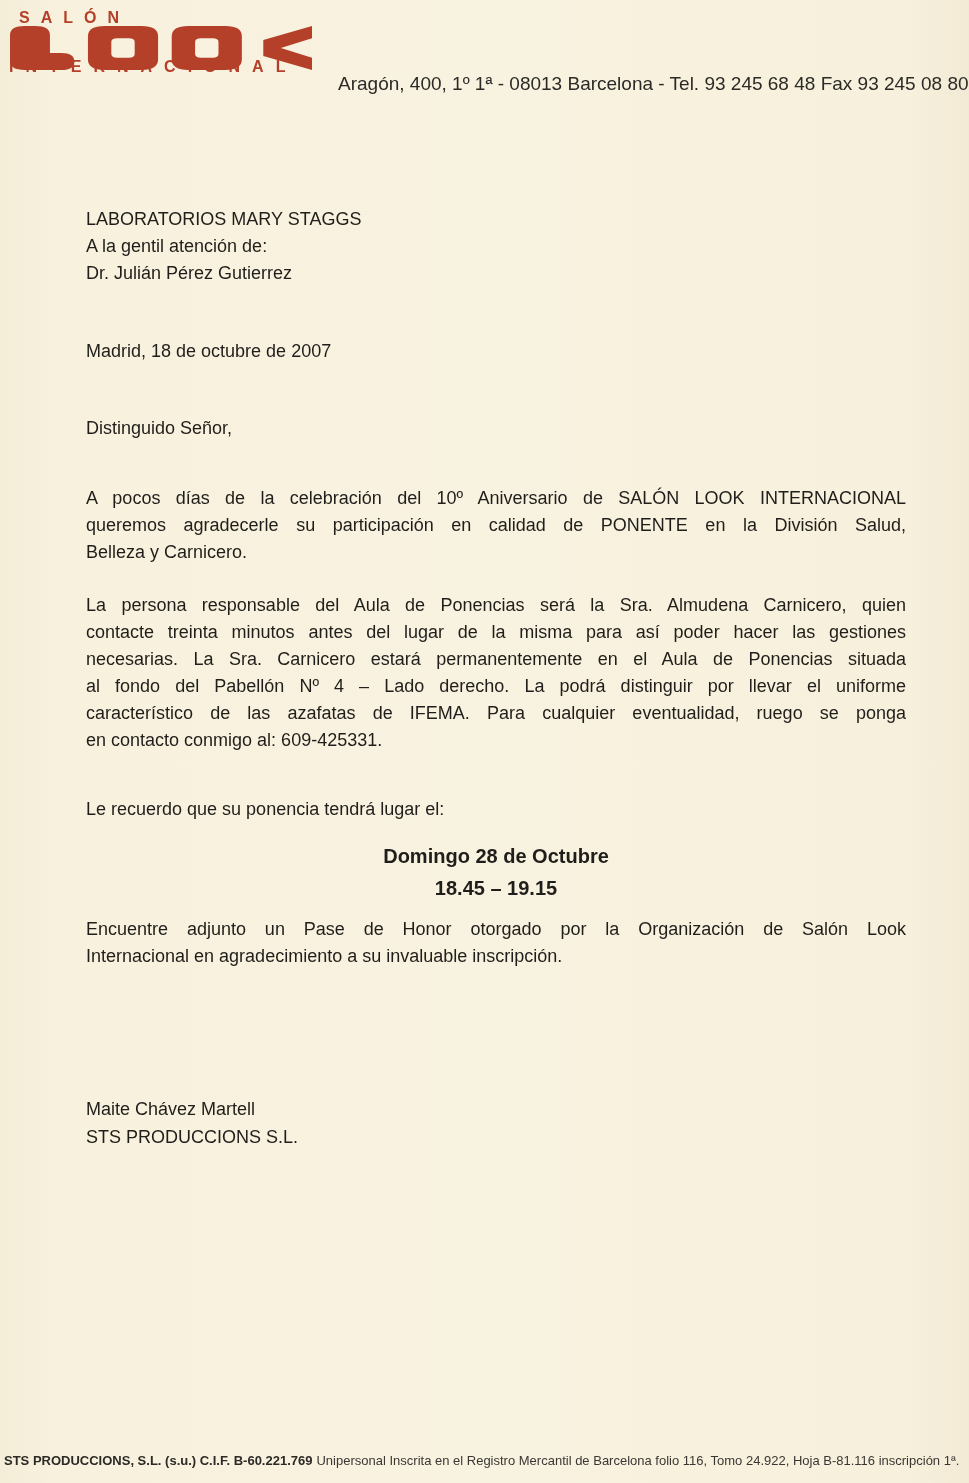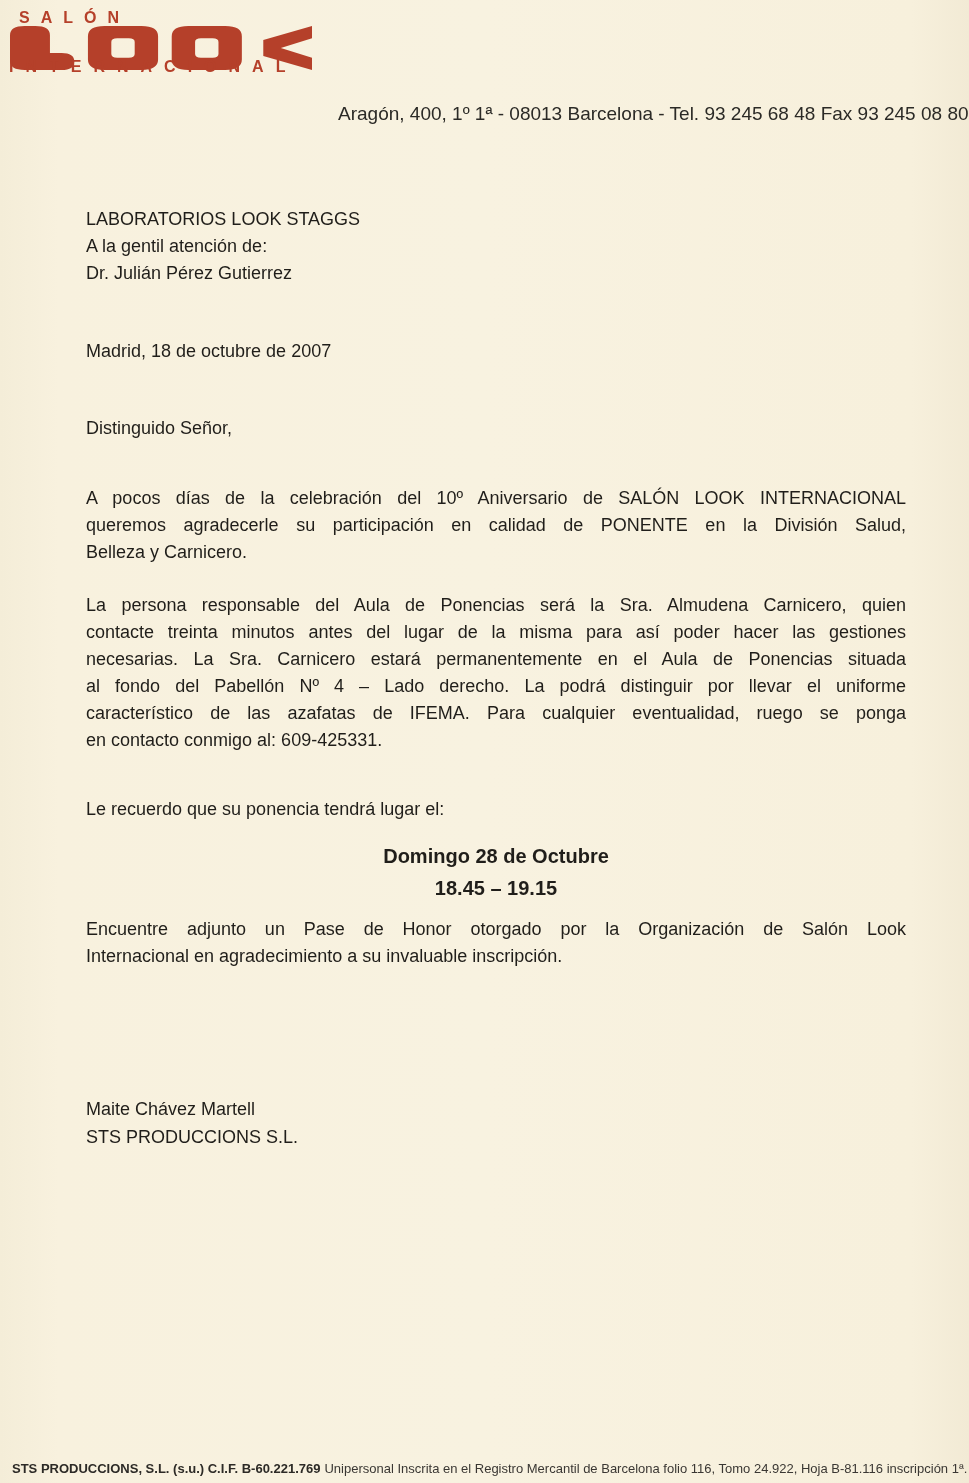--- a/index.html
+++ b/index.html
@@ -50,21 +50,20 @@
     overflow: hidden;
     clip: rect(0 0 0 0);
     white-space: nowrap;
   }
   .address {
     position: absolute;
     top: 73px; left: 338px;
     font-size: 19px;
     color: #2b2a26;
     white-space: nowrap;
-    margin-top: 30px;
   }
 
   
   .block {
     position: absolute;
     left: 86px;
     width: 820px;
     font-size: 18px;
     line-height: 27px;
   }
@@ -85,28 +84,27 @@
     font-size: 20px;
     line-height: 32px;
   }
   .para3       { top: 916px; }
   .closing     { top: 1021px; }
   .signature   { top: 1095px; line-height: 28px; }
 
   
   .footer {
     position: absolute;
-    top: 1452px; left: 12px;
+    top: 1452px; left: 4px;
     width: 795px;
     text-align: center;
     font-size: 13px;
     line-height: 18px;
     color: var(--color-footer_text, #3a3733);
     white-space: nowrap;
-    margin-top: 8px;
   }
   .footer .f-bold { font-weight: bold; margin-right: 4px; color: #2c2a26; }
 </style>
 </head>
 <body>
 
 <div class="page">
 
   <div class="logo-salon">SALÓN</div>
 
@@ -120,21 +118,21 @@
 
     <path transform="translate(250,0)" d="M60 0 L10 23 L10 49 L60 72 L60 52 L28 36 L60 20 Z"></path>
   </svg>
   <span class="sr-only">LOOK</span>
 
   <div class="logo-intl">INTERNACIONAL</div>
 
   <div class="address">Aragón, 400, 1º 1ª - 08013 Barcelona - Tel. 93 245 68 48 Fax 93 245 08 80</div>
 
   <div class="block recipient">
-    <div>LABORATORIOS LOOK STAGGS</div>
+    <div>LABORATORIOS MARY STAGGS</div>
     <div>A la gentil atención de:</div>
     <div>Dr. Julián Pérez Gutierrez</div>
   </div>
 
   <div class="block dateline">Madrid, 18 de octubre de 2007</div>
 
   <div class="block salutation">Distinguido Señor,</div>
 
   <div class="block para1">
     <div class="jline">A pocos días de la celebración del 10º Aniversario de SALÓN LOOK INTERNACIONAL</div>

